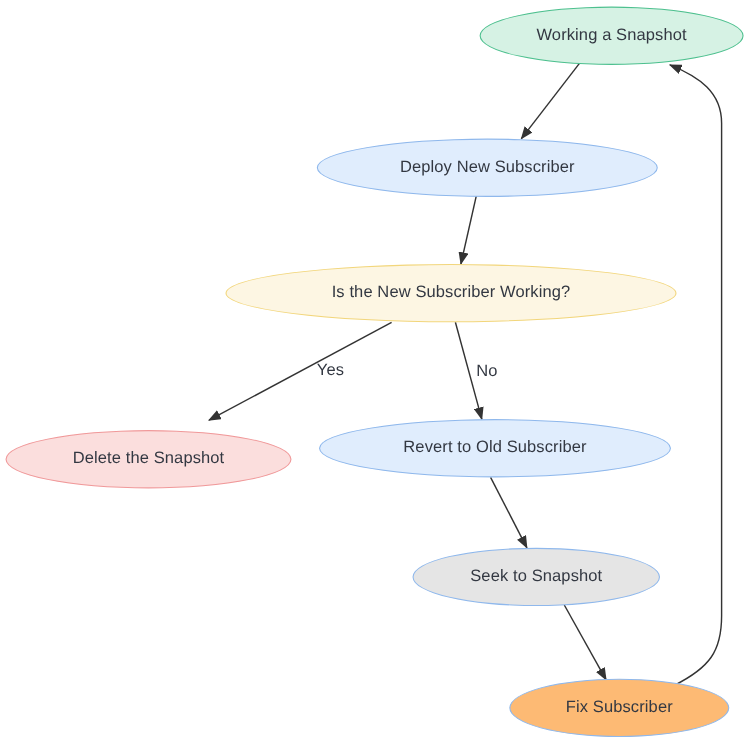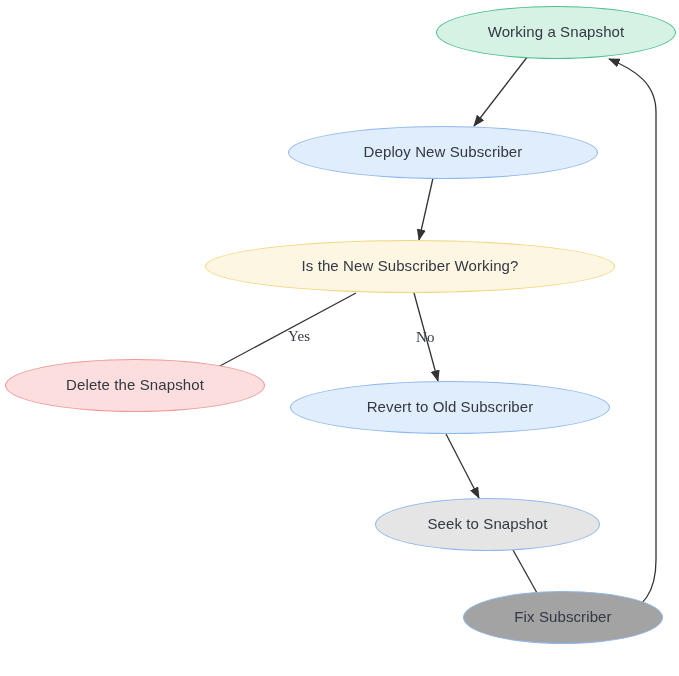--- a/index.html
+++ b/index.html
@@ -42,21 +42,20 @@
     white-space: nowrap;
     letter-spacing: 0.1px;
   }
   .edge-label {
     position: absolute;
     font-size: 15px;
     color: #333842;
     background: transparent;
     white-space: nowrap;
     letter-spacing: 0.1px;
-    font-family: Liberation Serif, serif;
   }
 </style>
 </head>
 <body>
 
 <div id="canvas">
 
   <svg id="edges" viewBox="0 0 679 676" xmlns="http://www.w3.org/2000/svg">
     <defs>
       <marker id="arrowhead" markerWidth="9" markerHeight="7" refX="8.2" refY="3.5" orient="auto" markerUnits="strokeWidth">
@@ -84,33 +83,33 @@
   </div>
 
   <div class="node" style="left:205px; top:240px; width:410px; height:53px; background:#fdf6e3; border-color:#f2d67c;">
     <span class="node-label">Is the New Subscriber Working?</span>
   </div>
 
   <div class="node" style="left:288px; top:126px; width:310px; height:53px; background:#e0edfd; border-color:#8fb8ec;">
     <span class="node-label">Deploy New Subscriber</span>
   </div>
 
-  <div class="node" style="left:5px; top:359px; width:260px; height:53px; background:#fbdedd; border-color:#f0999a;">
+  <div class="node" style="left:5px; top:391px; width:260px; height:53px; background:#fbdedd; border-color:#f0999a;">
     <span class="node-label">Delete the Snapshot</span>
   </div>
 
   <div class="node" style="left:290px; top:381px; width:320px; height:53px; background:#e0edfd; border-color:#8fb8ec;">
     <span class="node-label">Revert to Old Subscriber</span>
   </div>
 
   <div class="node" style="left:375px; top:498px; width:225px; height:53px; background:#e5e5e5; border-color:#8fb8ec;">
     <span class="node-label">Seek to Snapshot</span>
   </div>
 
-  <div class="node" style="left:463px; top:591px; width:200px; height:53px; background:#a3a3a3; border-color:#8fb8ec;">
+  <div class="node" style="left:463px; top:617px; width:200px; height:53px; background:#fdba74; border-color:#8fb8ec;">
     <span class="node-label">Fix Subscriber</span>
   </div>
 
   <div class="edge-label" style="left:288px; top:328px;">Yes</div>
 
-  <div class="edge-label" style="left:416px; top:329px;">No</div>
+  <div class="edge-label" style="left:433px; top:329px;">No</div>
 
 </div>
 
 </body></html>

